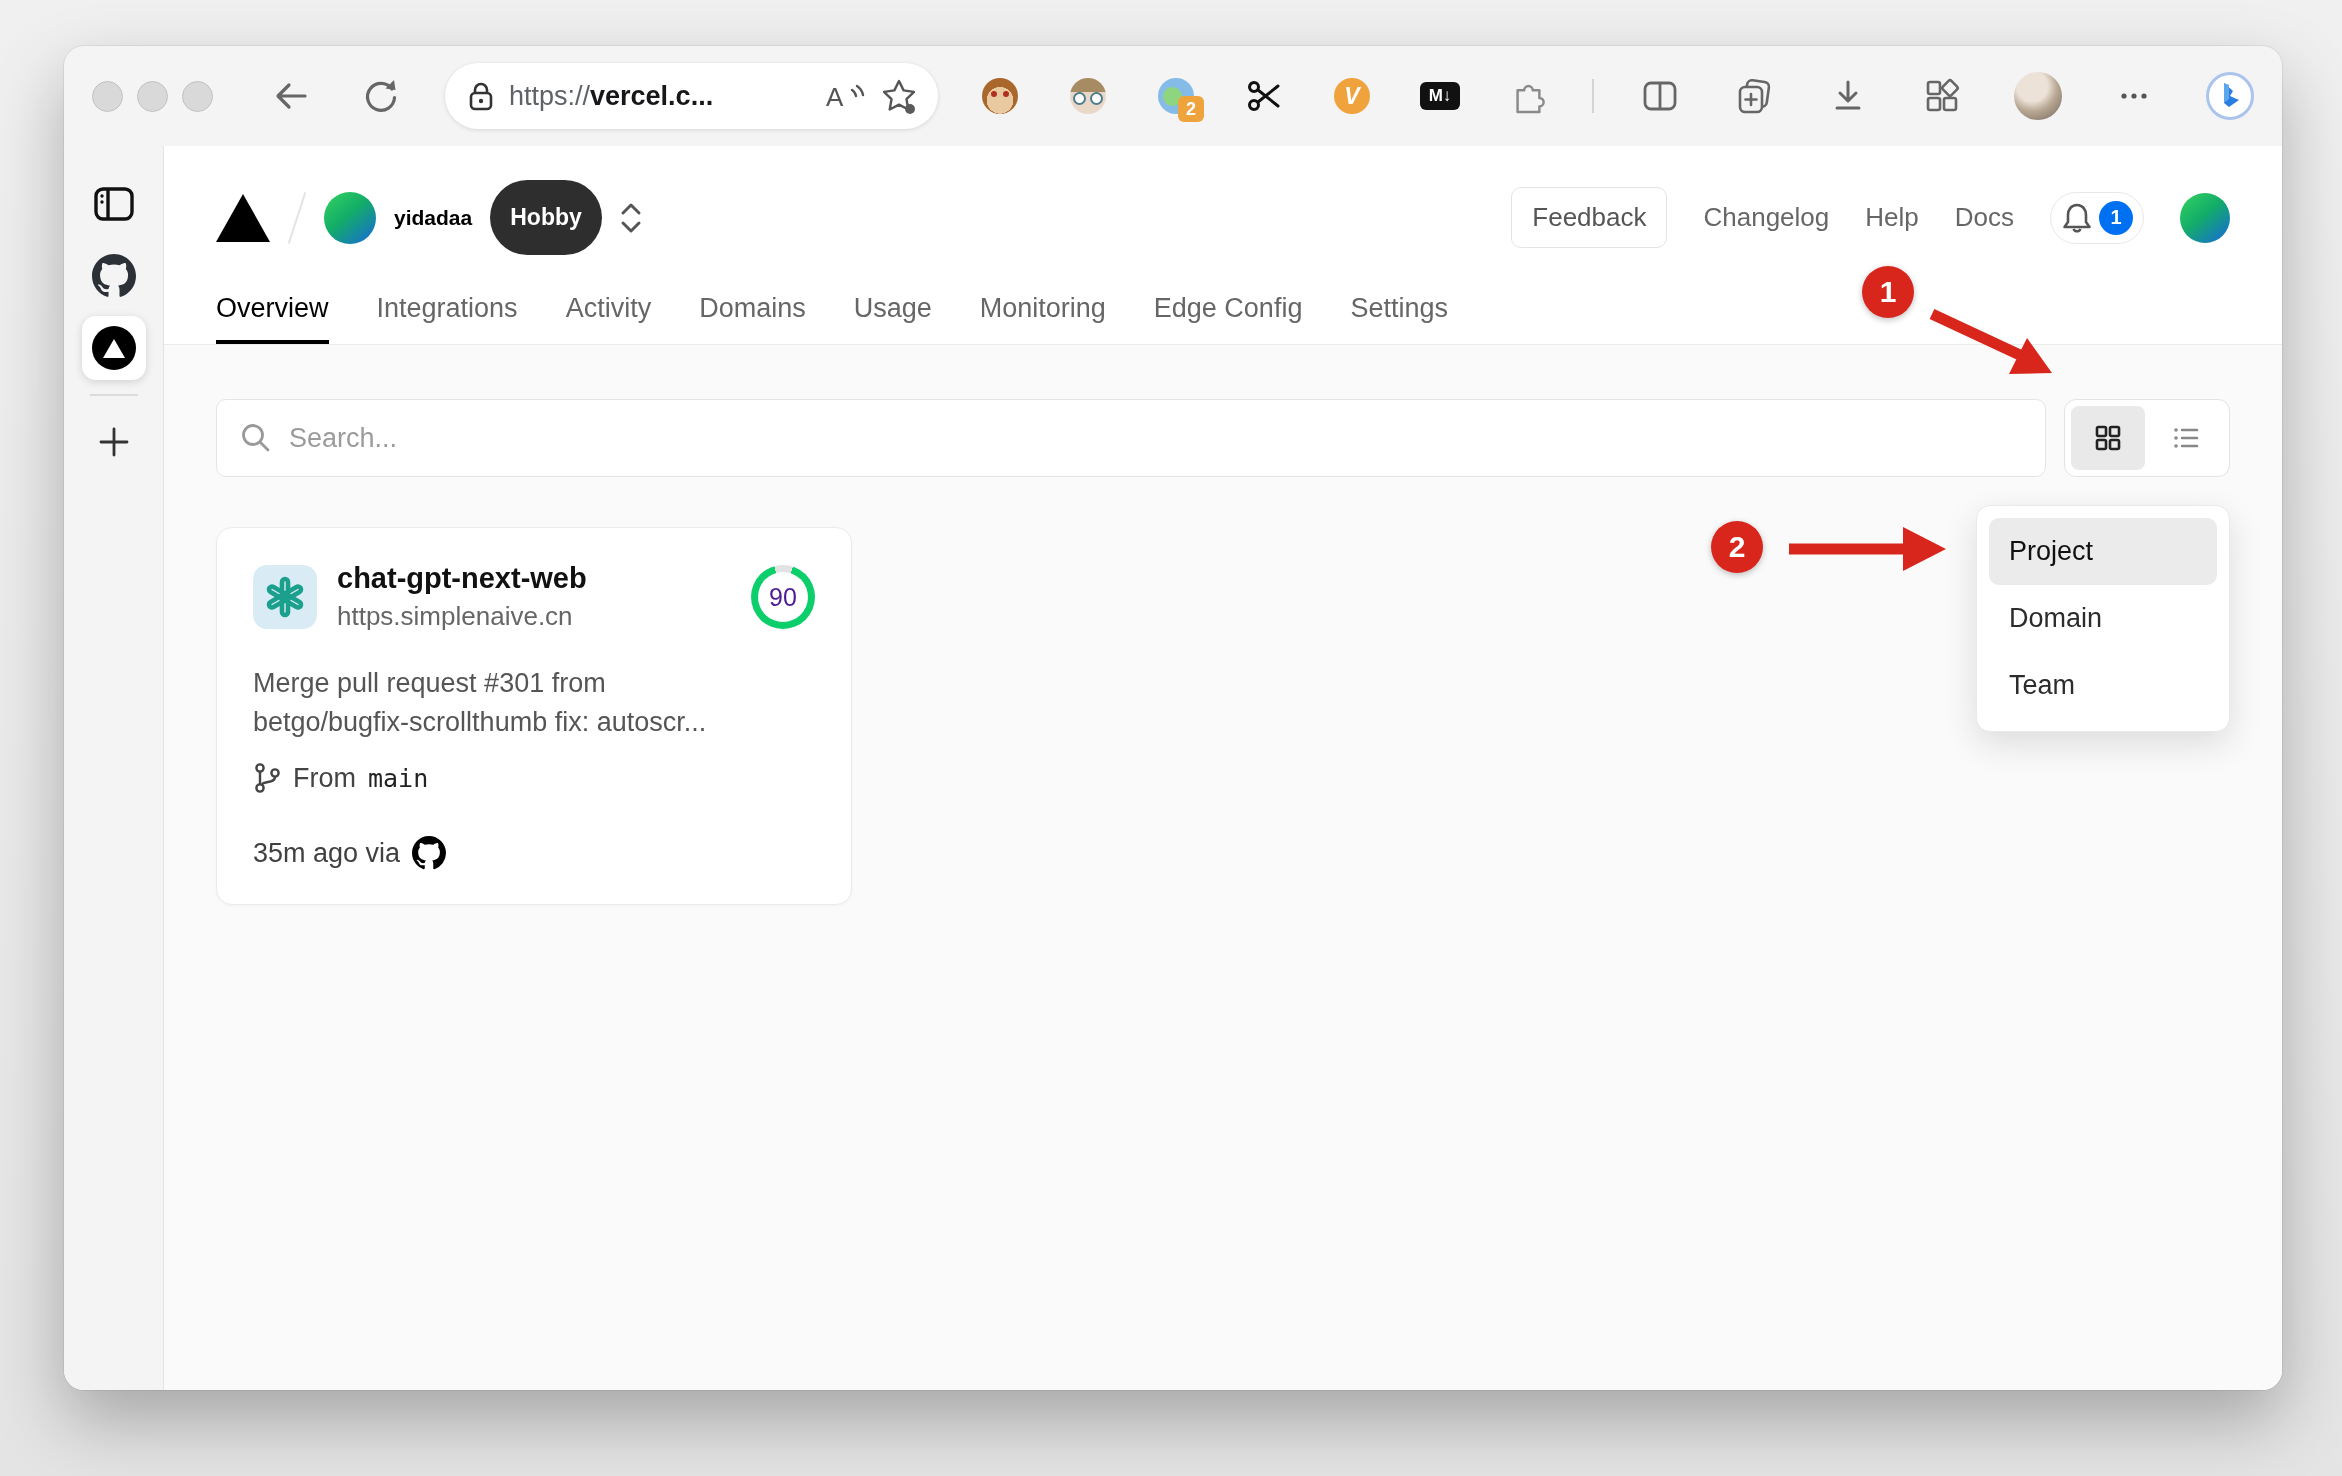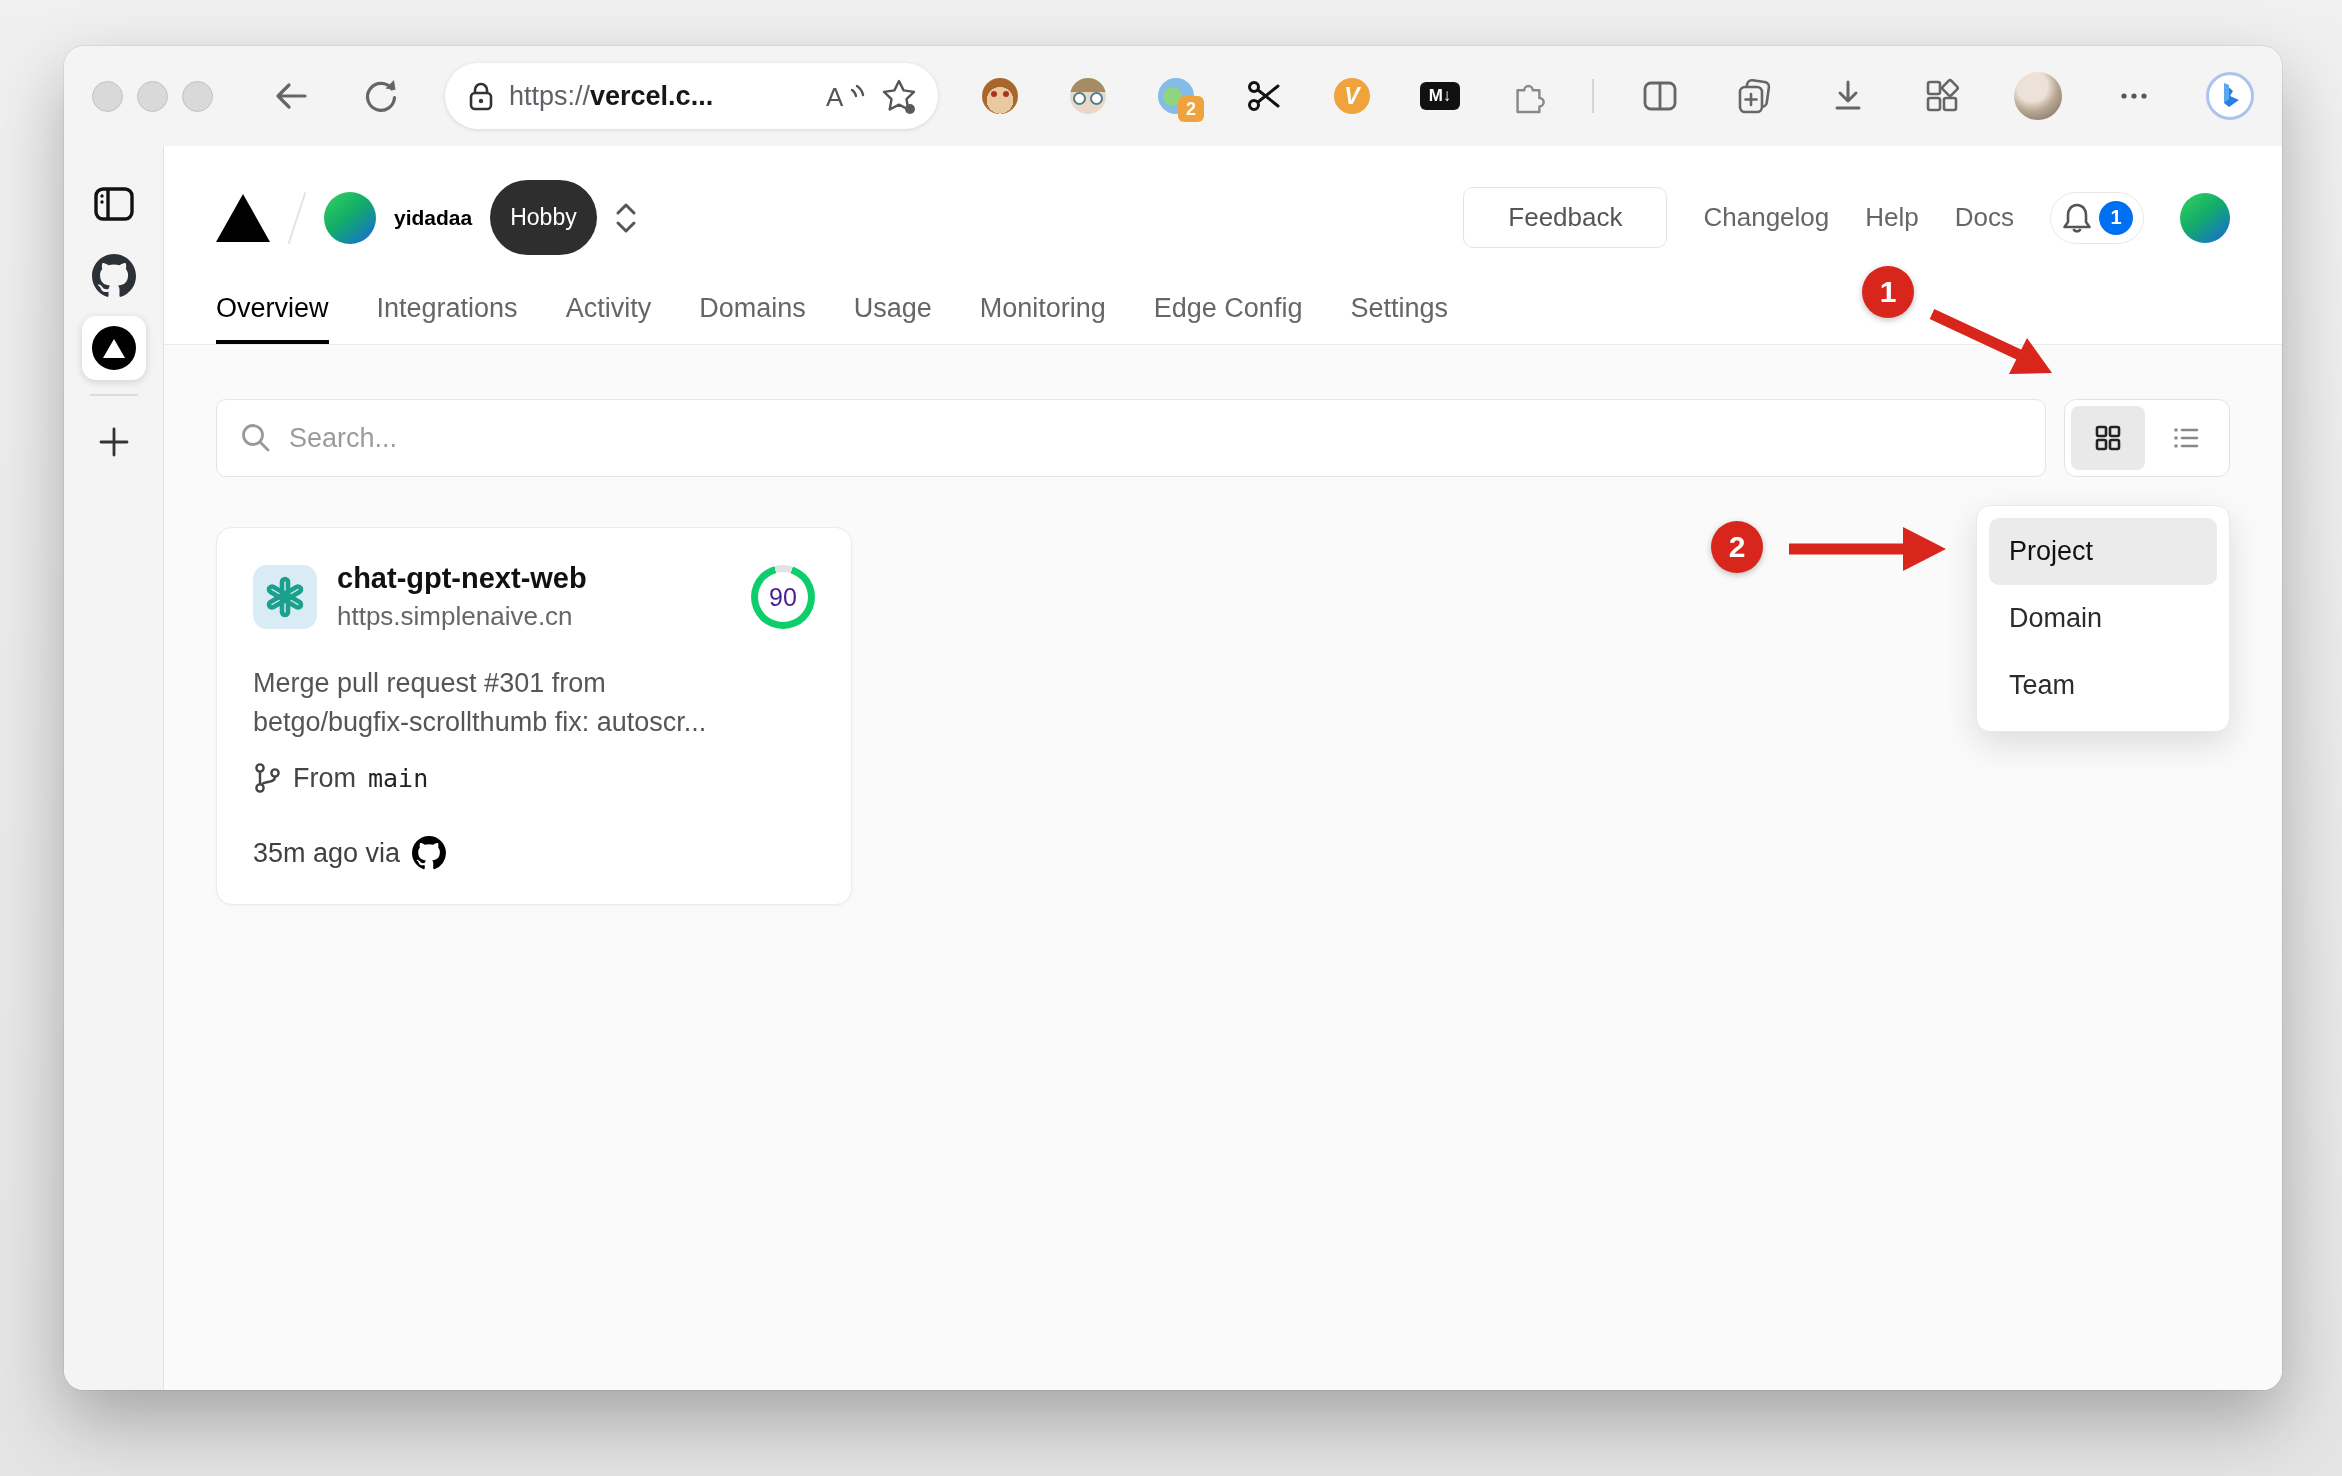--- a/index.html
+++ b/index.html
@@ -55,25 +55,25 @@
 
   .main{ flex:1; background:#fff; display:flex; flex-direction:column; min-width:0; }
 
   
   .vc-header{ position:relative; height:199px; flex:0 0 199px; background:#fff; border-bottom:1px solid #eaeaea; }
   .vc-header-row{ position:absolute; top:34px; left:52px; right:52px; display:flex; align-items:center; }
   .slash{ width:2px; height:54px; background:#e4e4e4; transform:rotate(18deg); margin:0 26px; }
   .team-avatar{ width:52px; height:52px; border-radius:50%;
     background:linear-gradient(140deg,#35d35f 0%,#13ad68 45%,#1767dd 100%); }
   .team-name{ font-size:21px; font-weight:bold; margin-left:18px; color:#000; }
-  .plan-pill{ margin-left:18px; background:#2e2e2e; color:#fff; font-size:23px; font-weight:normal;
+  .plan-pill{ margin-left:18px; background:#2e2e2e; color:#fff; font-size:23px; font-weight:bold;
     padding:24px 20px; border-radius:999px; }
   .switcher{ margin-left:16px; display:flex; align-items:center; }
   .hdr-right{ margin-left:auto; display:flex; align-items:center; gap:36px; }
-  .feedback-btn{ border:1px solid #e3e3e3; background:#fff; border-radius:10px; padding:14px 44px;
+  .feedback-btn{ border:1px solid #e3e3e3; background:#fff; border-radius:10px; padding:14px 20px;
     font-size:26px; color:#555; }
   .hdr-link{ font-size:26px; color:#666; }
   .bell-pill{ display:flex; align-items:center; gap:6px; background:#fff; border:1px solid #e8e8e8;
     border-radius:999px; padding:8px 10px; }
   .notif-badge{ width:34px; height:34px; border-radius:50%; background:#0070f3; color:#fff; font-size:20px;
     font-weight:bold; display:flex; align-items:center; justify-content:center; }
   .vc-tabs{ position:absolute; left:52px; bottom:0; display:flex; gap:48px; }
   .vc-tab{ font-size:27px; color:#666; padding-bottom:20px; }
   .vc-tab.active{ color:#000; box-shadow:inset 0 -4px 0 #000; }
 

